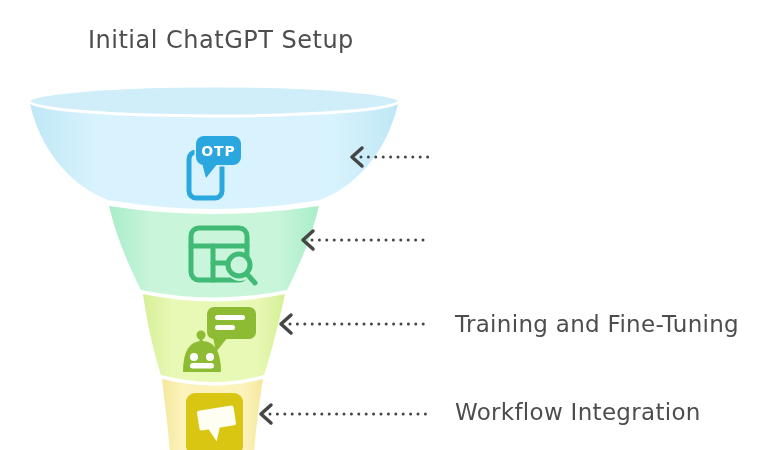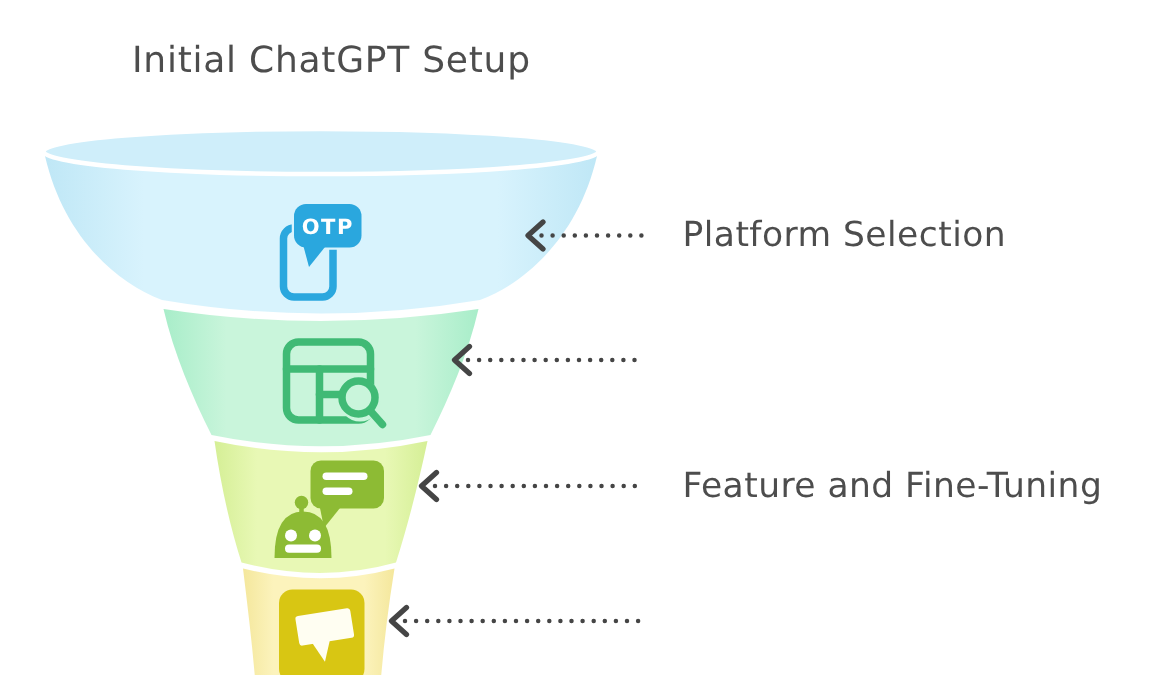--- a/index.html
+++ b/index.html
@@ -127,16 +127,16 @@
     <g stroke="#454545" fill="none" stroke-linecap="round" stroke-linejoin="round">
       <path d="M 291,315 L 281,324 L 291,333" stroke-width="3.5"></path>
       <line x1="290" y1="324" x2="428" y2="324" stroke-width="3" stroke-dasharray="0 7.4"></line>
     </g>
     <g stroke="#454545" fill="none" stroke-linecap="round" stroke-linejoin="round">
       <path d="M 271,405 L 261,414 L 271,423" stroke-width="3.5"></path>
       <line x1="270" y1="414" x2="428" y2="414" stroke-width="3" stroke-dasharray="0 7.4"></line>
     </g>
   </svg>
 
-  <div class="stage-label lbl-1">Platform Selection</div>
-  <div class="stage-label lbl-3">Feature and Fine-Tuning</div>
+  <div class="stage-label lbl-3">Training and Fine-Tuning</div>
+  <div class="stage-label lbl-4">Workflow Integration</div>
 
 </div>
 
 </body></html>

